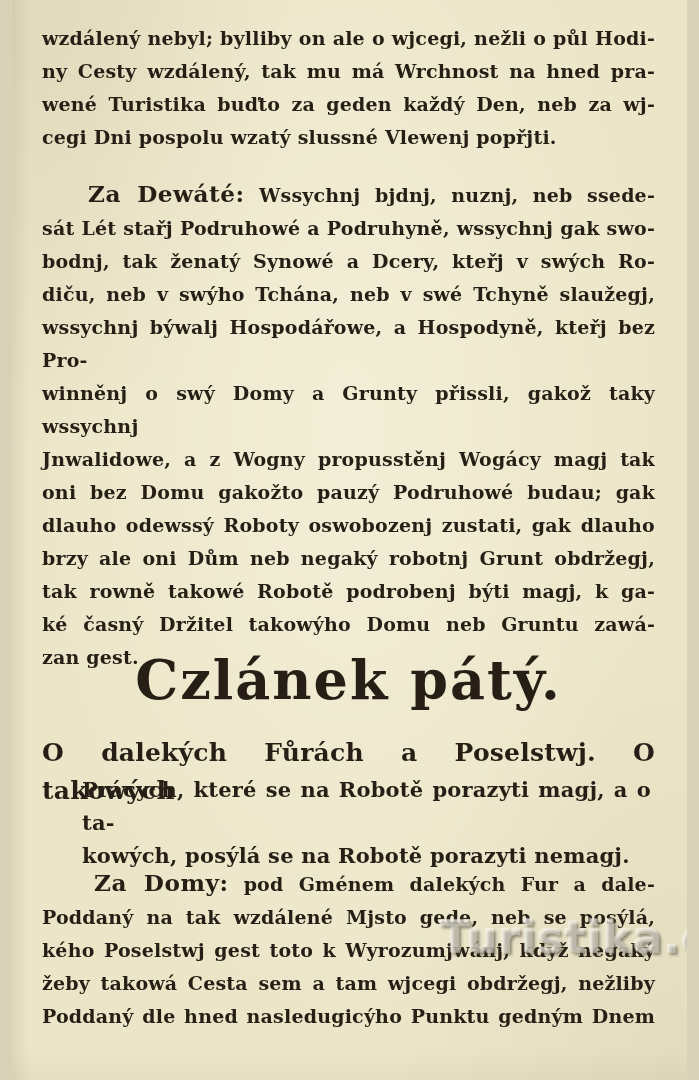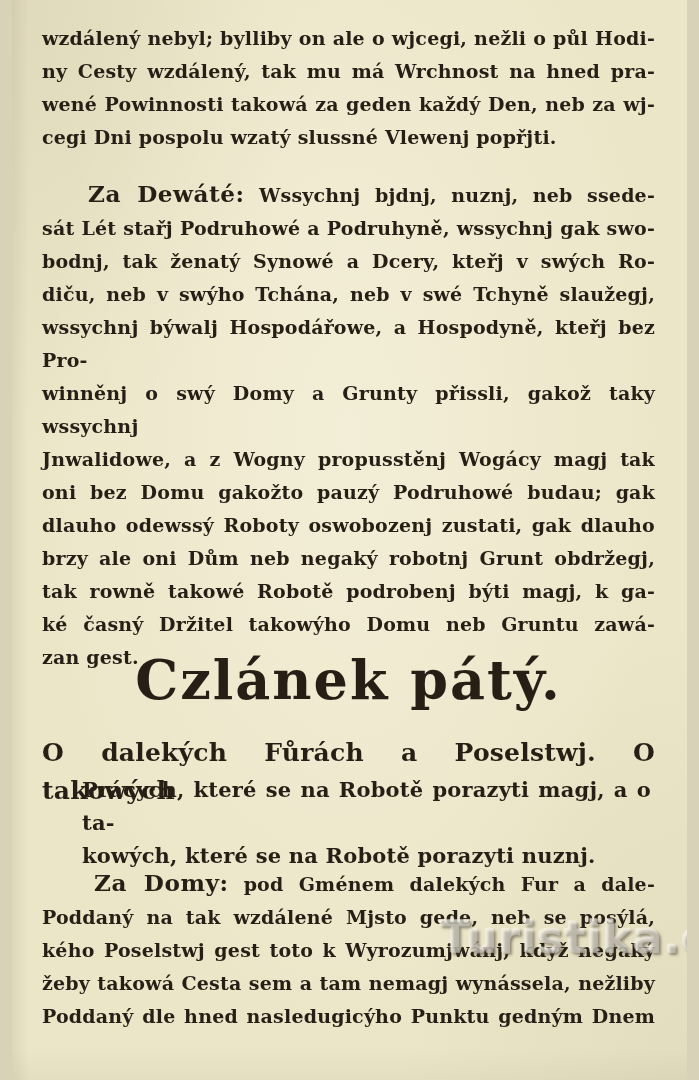--- a/index.html
+++ b/index.html
@@ -68,21 +68,21 @@
   }
 </style>
 </head>
 <body>
 
 <div class="page">
 
   <div class="block body-text para-1">
     <div class="line">wzdálený nebyl; bylliby on ale o wjcegi, nežli o půl Hodi-</div>
     <div class="line">ny Cesty wzdálený, tak mu má Wrchnost na hned pra-</div>
-    <div class="line">wené Powinnosti takowá za geden každý Den, neb za wj-</div>
+    <div class="line">wené Turistika buďto za geden každý Den, neb za wj-</div>
     <div class="line last">cegi Dni pospolu wzatý slussné Vlewenj popřjti.</div>
   </div>
 
   <div class="block body-text para-2">
     <div class="line indent1"><span class="lead">Za Dewáté:</span><span> Wssychnj bjdnj, nuznj, neb ssede-</span></div>
     <div class="line">sát Lét stařj Podruhowé a Podruhyně, wssychnj gak swo-</div>
     <div class="line">bodnj, tak ženatý Synowé a Dcery, kteřj v swých Ro-</div>
     <div class="line">diču, neb v swýho Tchána, neb v swé Tchyně slaužegj,</div>
     <div class="line">wssychnj býwalj Hospodářowe, a Hospodyně, kteřj bez Pro-</div>
     <div class="line">winněnj o swý Domy a Grunty přissli, gakož taky wssychnj</div>
@@ -95,26 +95,26 @@
     <div class="line last">zan gest.</div>
   </div>
 
   <div class="block heading">Czlánek pátý.</div>
 
   <div class="block subheading-1">
     <div class="line">O dalekých Fůrách a Poselstwj. O takowých</div>
   </div>
   <div class="block subheading-rest">
     <div class="line">Prácych, které se na Robotě porazyti magj, a o ta-</div>
-    <div class="line last">kowých, které se na Robotě porazyti nuznj.</div>
+    <div class="line last">kowých, posýlá se na Robotě porazyti nemagj.</div>
   </div>
 
   <div class="block body-text para-3">
     <div class="line indent2"><span class="lead">Za Domy:</span><span> pod Gménem dalekých Fur a dale-</span></div>
     <div class="line">Poddaný na tak wzdálené Mjsto gede, neb se posýlá,</div>
     <div class="line">kého Poselstwj gest toto k Wyrozumjwánj, když negaký</div>
-    <div class="line">žeby takowá Cesta sem a tam nemagj wynássela, nežliby</div>
+    <div class="line">žeby takowá Cesta sem a tam wjcegi obdržegj, nežliby</div>
     <div class="line">Poddaný dle hned nasledugicýho Punktu gedným Dnem</div>
   </div>
 
   <div class="watermark">Turistika.cz</div>
 
 </div>
 
 </body></html>

